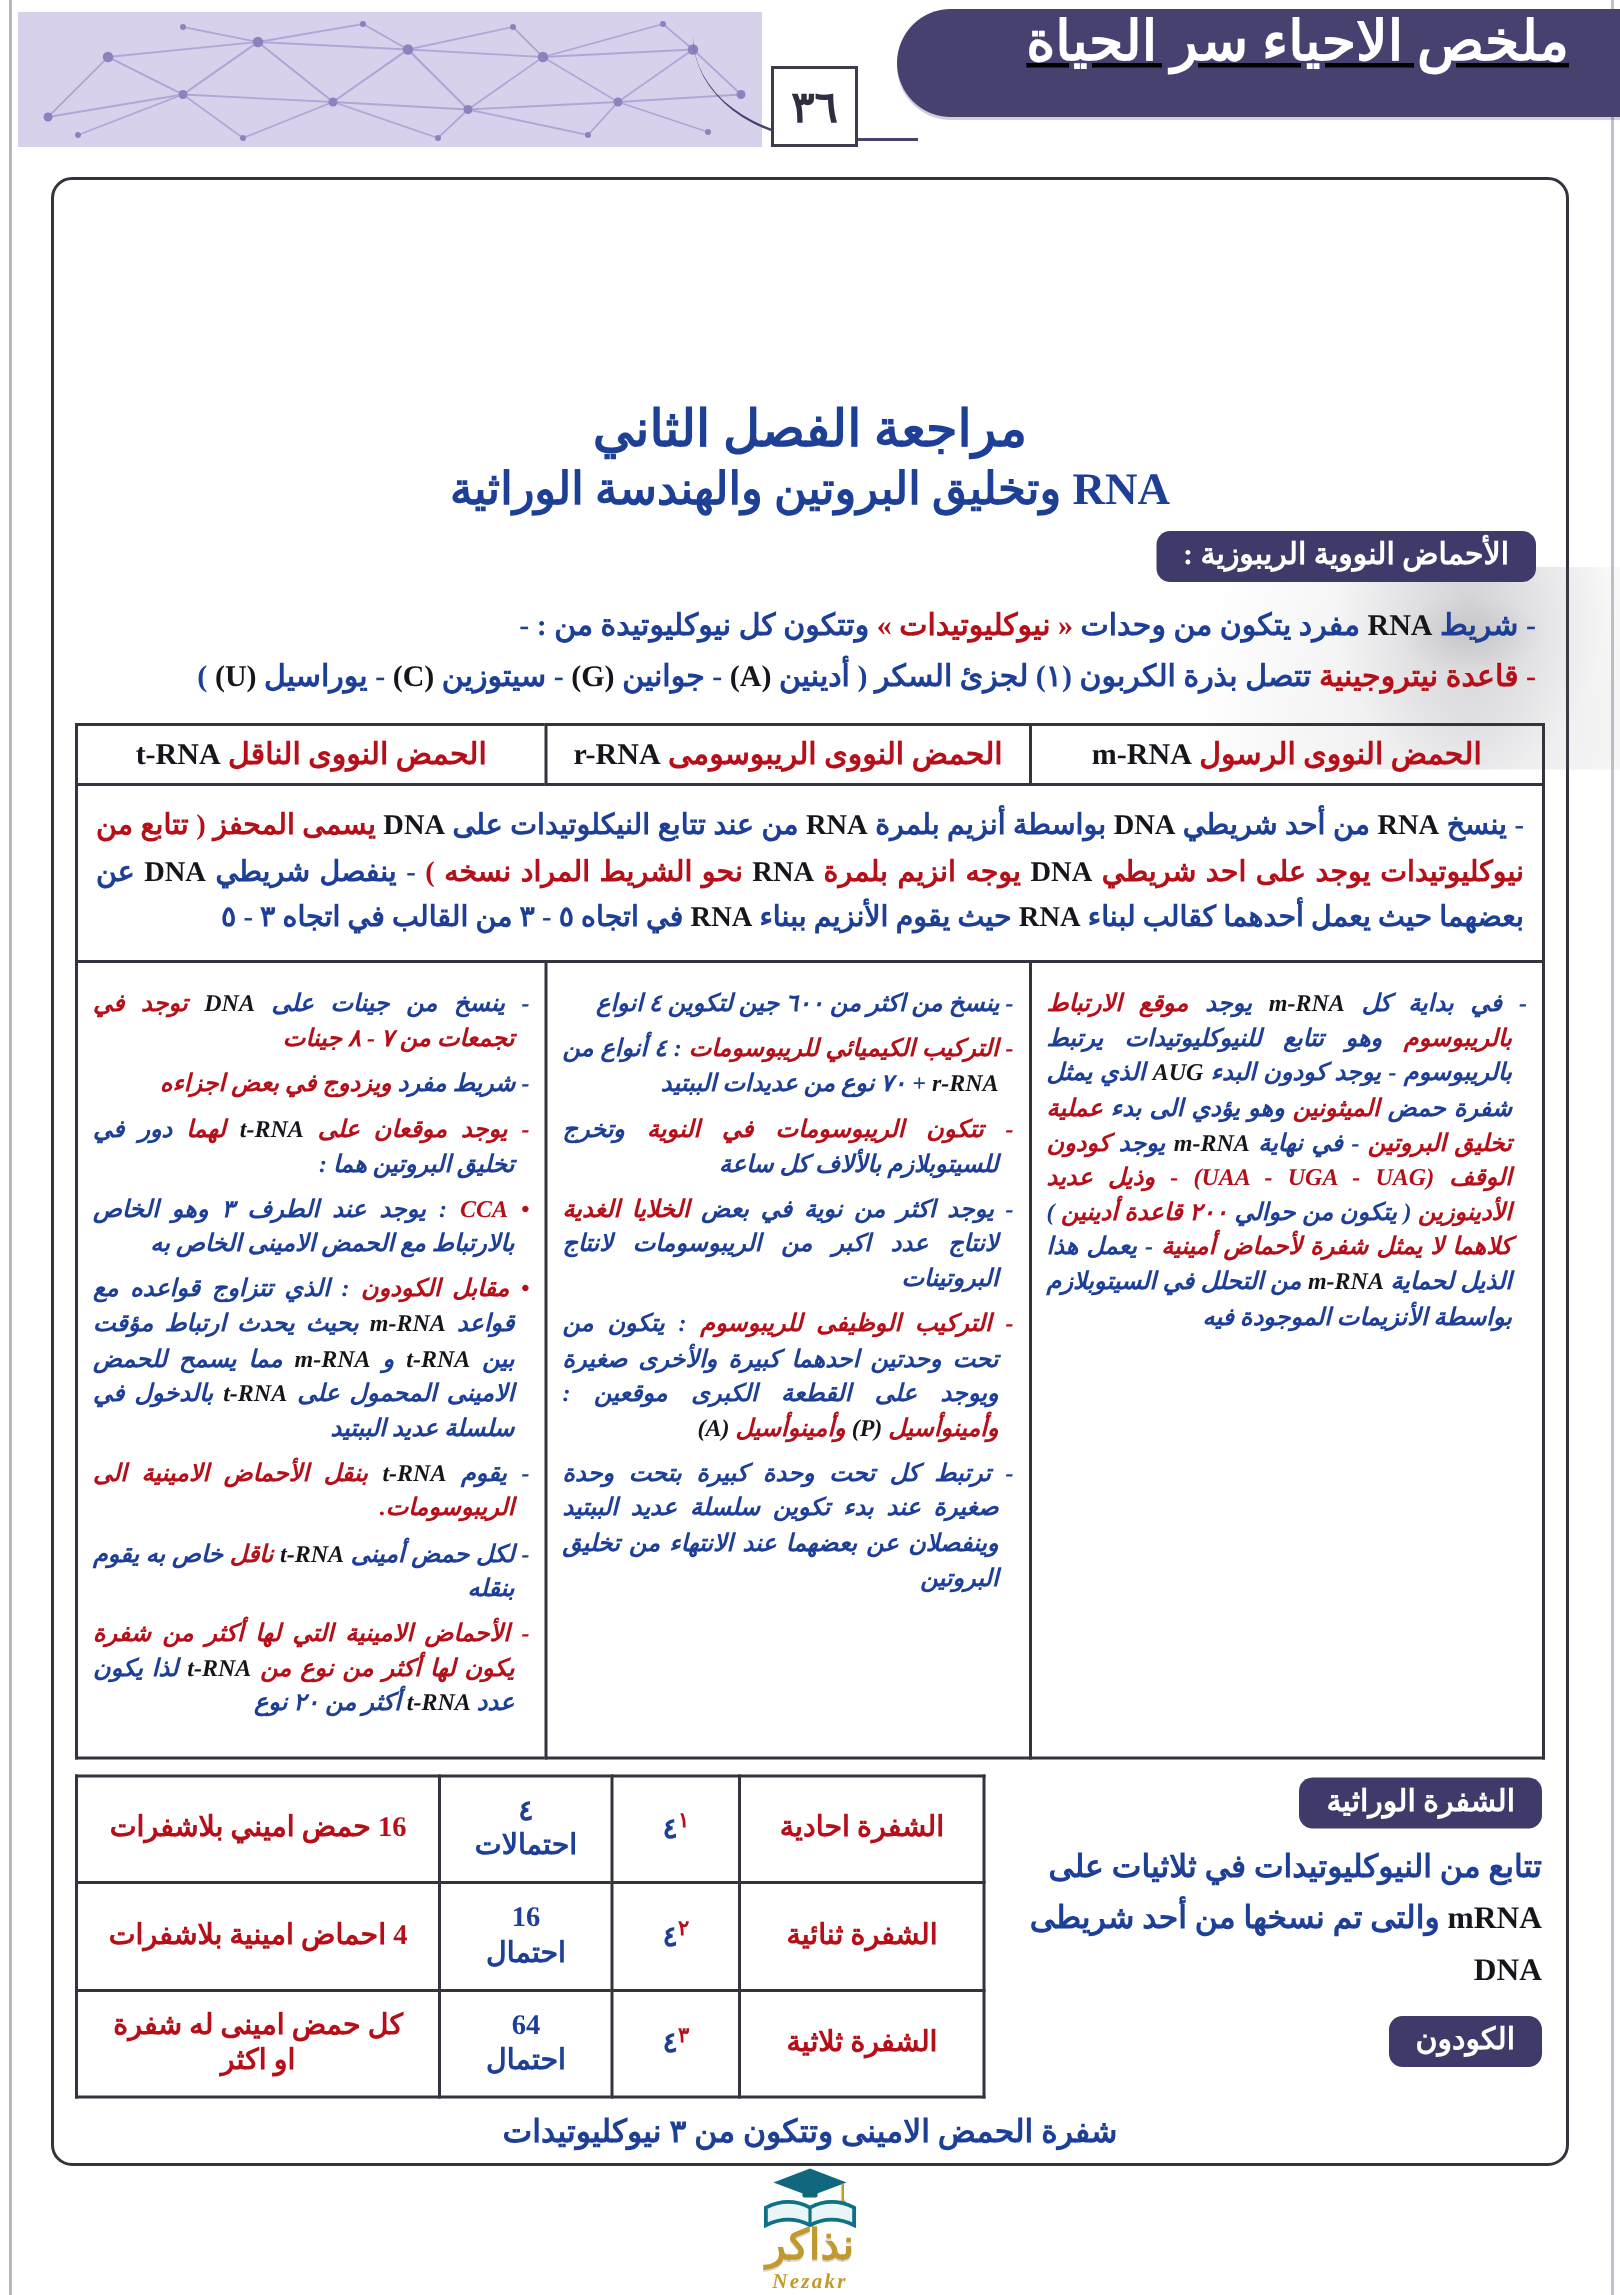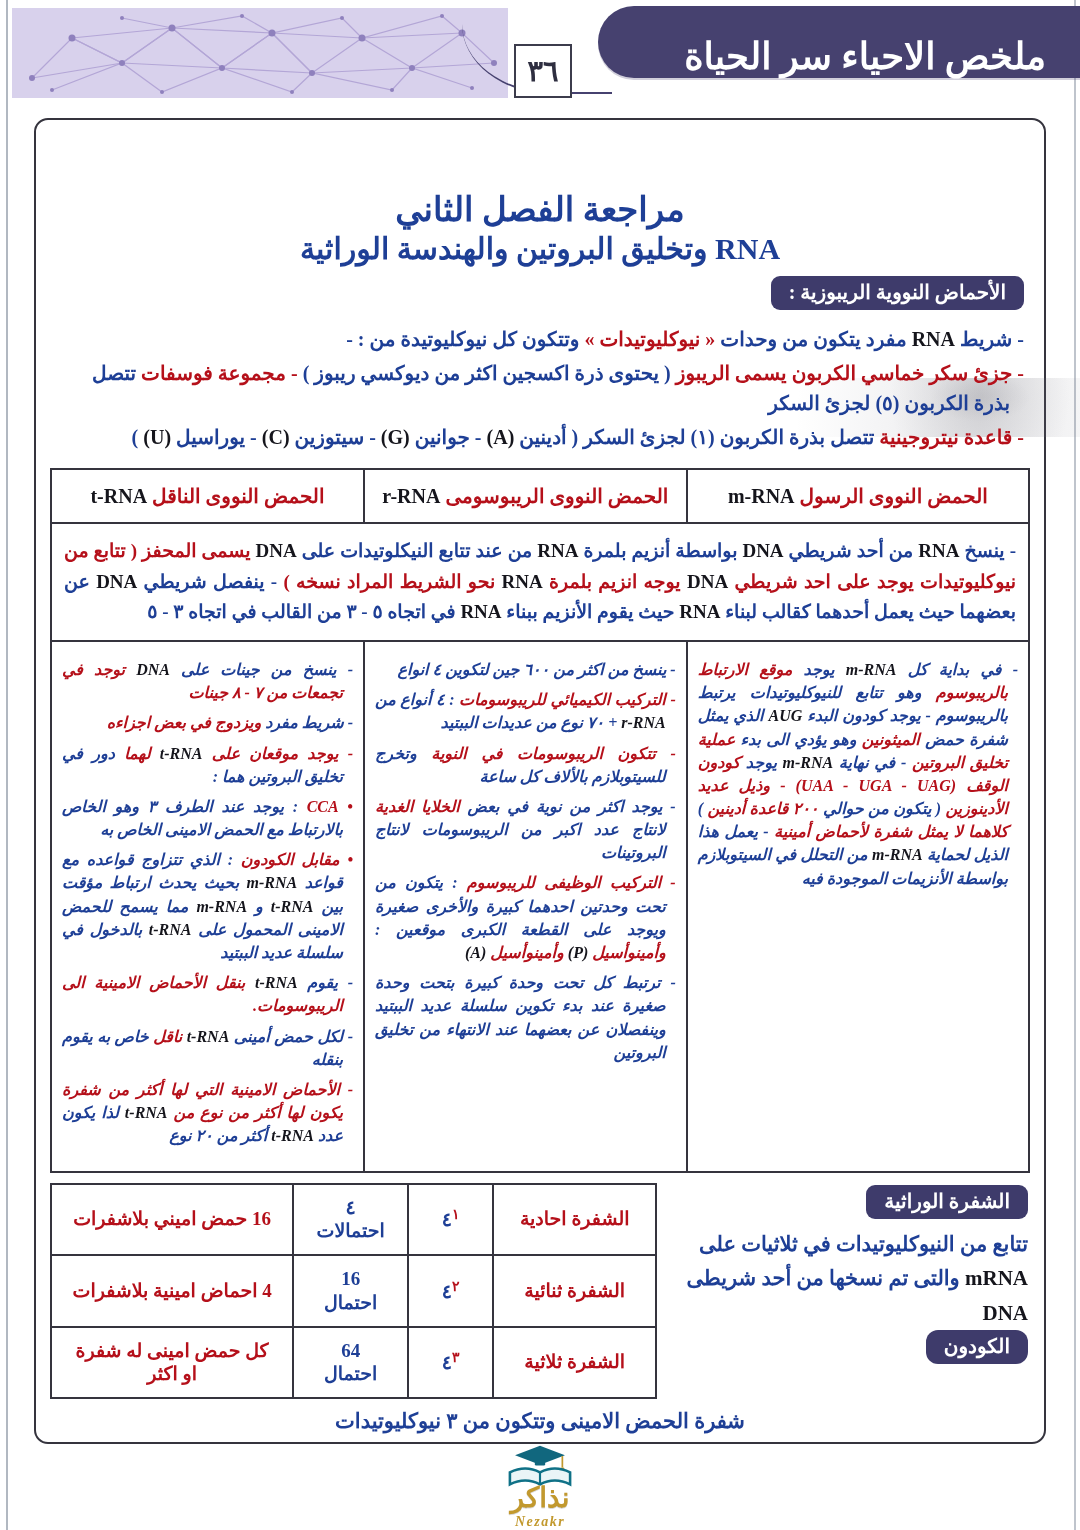--- a/index.html
+++ b/index.html
@@ -18,22 +18,22 @@
   .scan-edge{position:absolute;top:0;bottom:0;width:2px;background:#a8b0ba;opacity:.9;}
   .scan-edge.left{left:6px;}
   .scan-edge.right{right:4px;background:#b8bec7;}
 
   
   .banner{position:relative;height:112px;}
   .pattern{position:absolute;left:12px;top:8px;}
   .banner-arc{position:absolute;top:10px;right:468px;width:150px;height:84px;
     border-bottom:2.5px solid var(--banner);border-bottom-left-radius:90px 70px;}
   .pill{position:absolute;right:0;top:6px;width:482px;height:72px;background:var(--banner);
-    border-radius:44px 0 0 44px;display:flex;align-items:flex-end;justify-content:flex-end;
-    padding:0 34px 0 18px;box-shadow:0 2px 0 rgba(70,65,111,.25);}
+    border-radius:44px 0 0 44px;display:flex;align-items:flex-start;justify-content:flex-end;
+    padding:0 34px 0 18px;box-shadow:0 2px 0 rgba(70,65,111,.25);text-decoration:underline;}
   .pill span{color:#fff;font-size:37px;font-weight:bold;direction:rtl;white-space:nowrap;}
   .page-num{position:absolute;left:514px;top:44px;width:58px;height:54px;background:#fff;
     border:2.5px solid #3c3c4c;display:flex;align-items:center;justify-content:center;}
   .page-num span{font-size:29px;font-weight:bold;color:#2e2e40;}
 
   
   .sheet{position:relative;direction:rtl;text-align:right;margin:6px 34px 0;height:1326px;
     border:2px solid var(--border);border-radius:14px;padding:8px 14px 6px;
     display:flex;flex-direction:column;}
   .watermark{position:absolute;left:50%;top:250px;transform:translateX(-50%);width:540px;height:940px;
@@ -55,34 +55,34 @@
     text-indent:-14px;padding-right:14px;}
 
   .seg{white-space:pre-wrap;}
   .c-b{color:var(--navy);}
   .c-r{color:var(--red);}
   .c-k{color:var(--ink);}
 
   .table-wrap{flex:1;margin-top:4px;}
   table.rna{width:100%;height:100%;border-collapse:collapse;font-weight:bold;}
   table.rna th,table.rna td{border:2px solid var(--border);}
-  table.rna th{font-size:20px;padding:6px 4px;text-align:center;height:54px;}
+  table.rna th{font-size:20px;padding:6px 4px;text-align:center;height:40px;}
   table.rna th:nth-child(1){width:35%;}
   table.rna th:nth-child(2){width:33%;}
   table.rna th:nth-child(3){width:32%;}
   td.merged{font-size:19px;line-height:1.6;padding:8px 12px;text-align:justify;height:118px;}
   tr.bodyrow td{vertical-align:top;font-size:16px;line-height:1.45;padding:16px 10px;text-align:justify;font-style:italic;}
   .para{margin:0 0 7px;text-indent:-10px;padding-right:10px;}
 
   
   .bottom{display:flex;direction:rtl;gap:10px;margin-top:10px;align-items:flex-start;}
   .gc-right{width:37%;padding:2px 2px 0 6px;}
   .gc-right .badge{margin-bottom:8px;}
   .gc-desc{font-size:21px;font-weight:bold;line-height:1.65;color:var(--navy);margin-bottom:0;}
-  .badge-codon{margin-top:0;border-radius:12px;}
+  .badge-codon{margin-top:14px;}
   .gc-left{flex:1;}
   table.codes{width:100%;border-collapse:collapse;font-weight:bold;text-align:center;}
   table.codes td{border:2px solid var(--border);padding:11px 20px;font-size:19px;line-height:1.25;}
   td.t-type{width:27%;color:var(--red);}
   td.t-pow{width:14%;color:var(--navy);font-size:22px;}
   td.t-pow sup{color:var(--red);font-size:14px;}
   td.t-prob{width:19%;color:var(--navy);}
   td.t-res{width:40%;color:var(--red);}
 
   .codon-def{text-align:center;color:var(--navy);font-size:21px;font-weight:bold;margin:10px 0 2px;}
@@ -148,21 +148,20 @@
 
     <h1>مراجعة الفصل الثاني</h1>
     <h2>RNA وتخليق البروتين والهندسة الوراثية</h2>
 
     <div class="badge-row">
       <span class="badge">الأحماض النووية الريبوزية :</span>
     </div>
 
     <div class="bullets">
       <p class="bullet"><span class="seg c-b">- شريط </span><span class="seg c-k">RNA</span><span class="seg c-b"> مفرد يتكون من وحدات </span><span class="seg c-r">« نيوكليوتيدات »</span><span class="seg c-b"> وتتكون كل نيوكليوتيدة من : -</span></p>
-      <p class="bullet"><span class="seg c-r">- جزئ سكر خماسي الكربون يسمى الريبوز </span><span class="seg c-b">( يحتوى ذرة اكسجين اكثر من ديوكسي ريبوز ) </span><span class="seg c-r">- مجموعة فوسفات </span><span class="seg c-b">تتصل بذرة الكربون (٥) لجزئ السكر</span></p>
       <p class="bullet"><span class="seg c-r">- قاعدة نيتروجينية </span><span class="seg c-b">تتصل بذرة الكربون (١) لجزئ السكر ( أدينين </span><span class="seg c-k">(A)</span><span class="seg c-b"> - جوانين </span><span class="seg c-k">(G)</span><span class="seg c-b"> - سيتوزين </span><span class="seg c-k">(C)</span><span class="seg c-b"> - يوراسيل </span><span class="seg c-k">(U)</span><span class="seg c-b"> )</span></p>
     </div>
 
     <div class="table-wrap">
       <table class="rna">
         <tbody>
             <tr>
           <th><span class="seg c-r">الحمض النووى الرسول </span><span class="seg c-k">m-RNA</span></th>
           <th><span class="seg c-r">الحمض النووى الريبوسومى </span><span class="seg c-k">r-RNA</span></th>
           <th><span class="seg c-r">الحمض النووى الناقل </span><span class="seg c-k">t-RNA</span></th>

